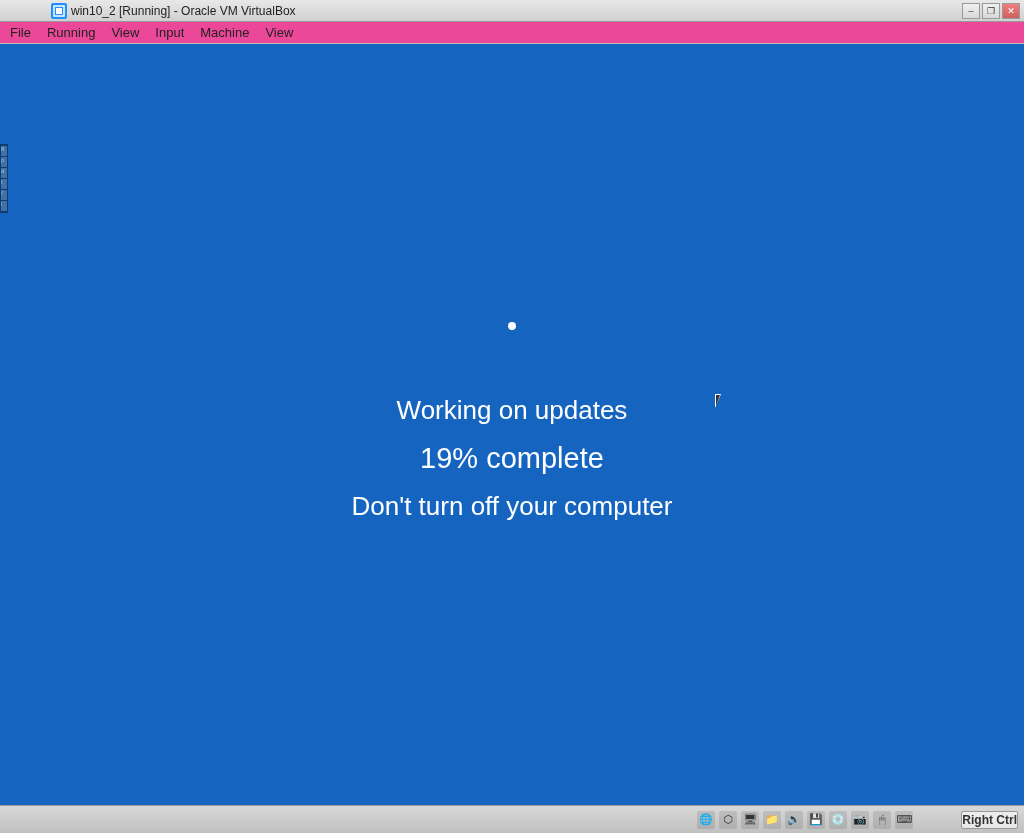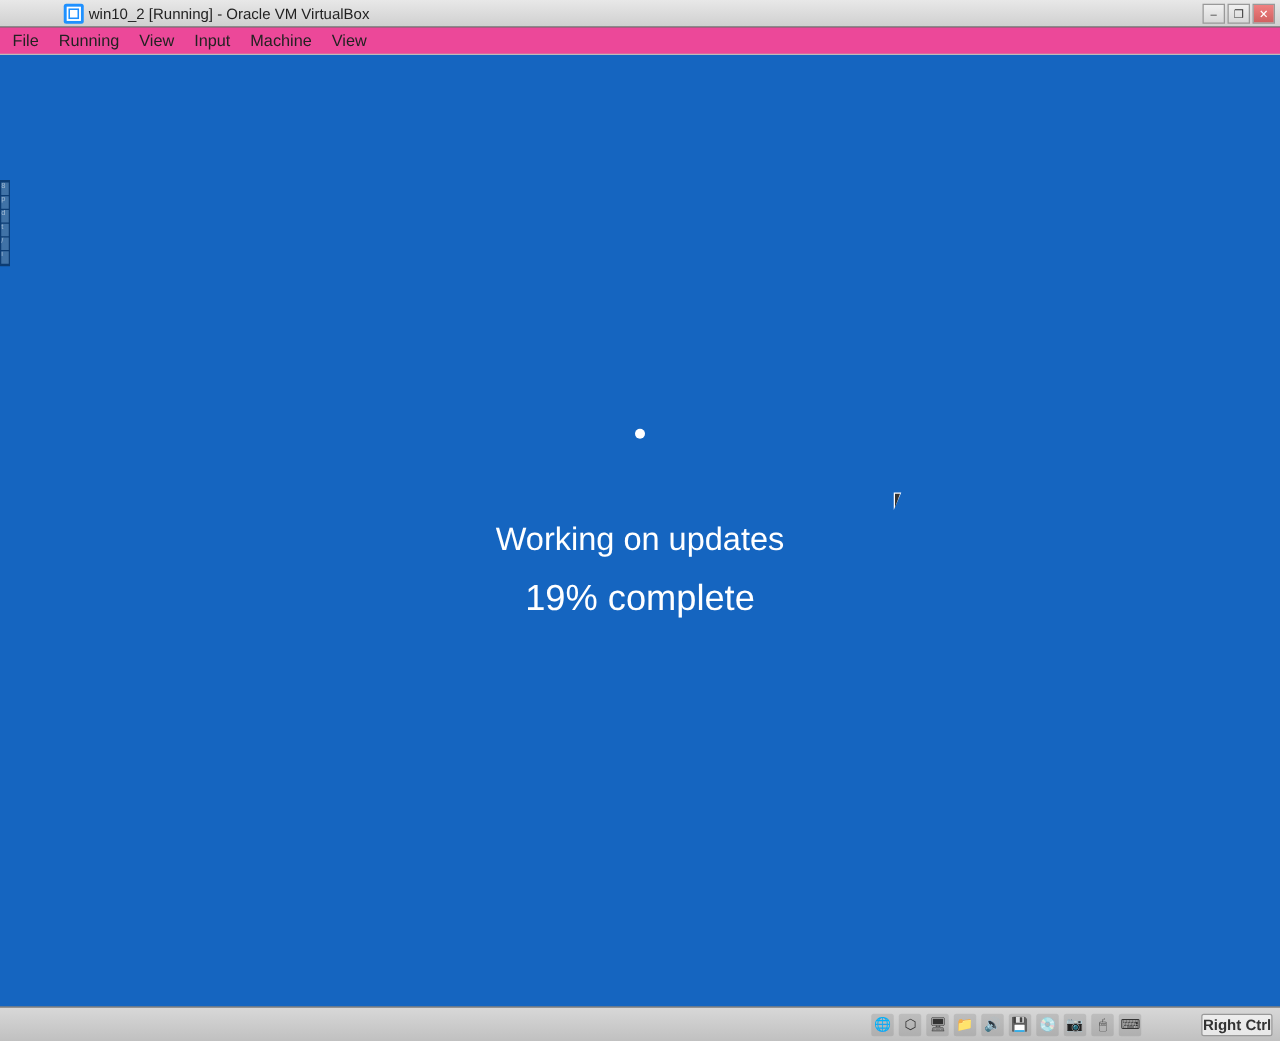--- a/index.html
+++ b/index.html
@@ -253,20 +253,21 @@
     <div class="artifact-line">t</div>
     <div class="artifact-line">/</div>
     <div class="artifact-line">i</div>
   </div>
 
   <div class="spinner-dot"></div>
 
   <div class="update-text">
     <div class="update-title">Working on updates</div>
     <div class="update-progress">19% complete</div>
+    <div class="update-warning">Don't turn off your computer</div>
   </div>
 
   <div class="cursor" style="position:absolute; left: 715px; top: 350px;"></div>
 </div>
 
 <div class="status-bar">
   <div class="status-icon" title="Network">🌐</div>
   <div class="status-icon" title="USB">⬡</div>
   <div class="status-icon" title="Display">🖥</div>
   <div class="status-icon" title="Shared Folders">📁</div>

